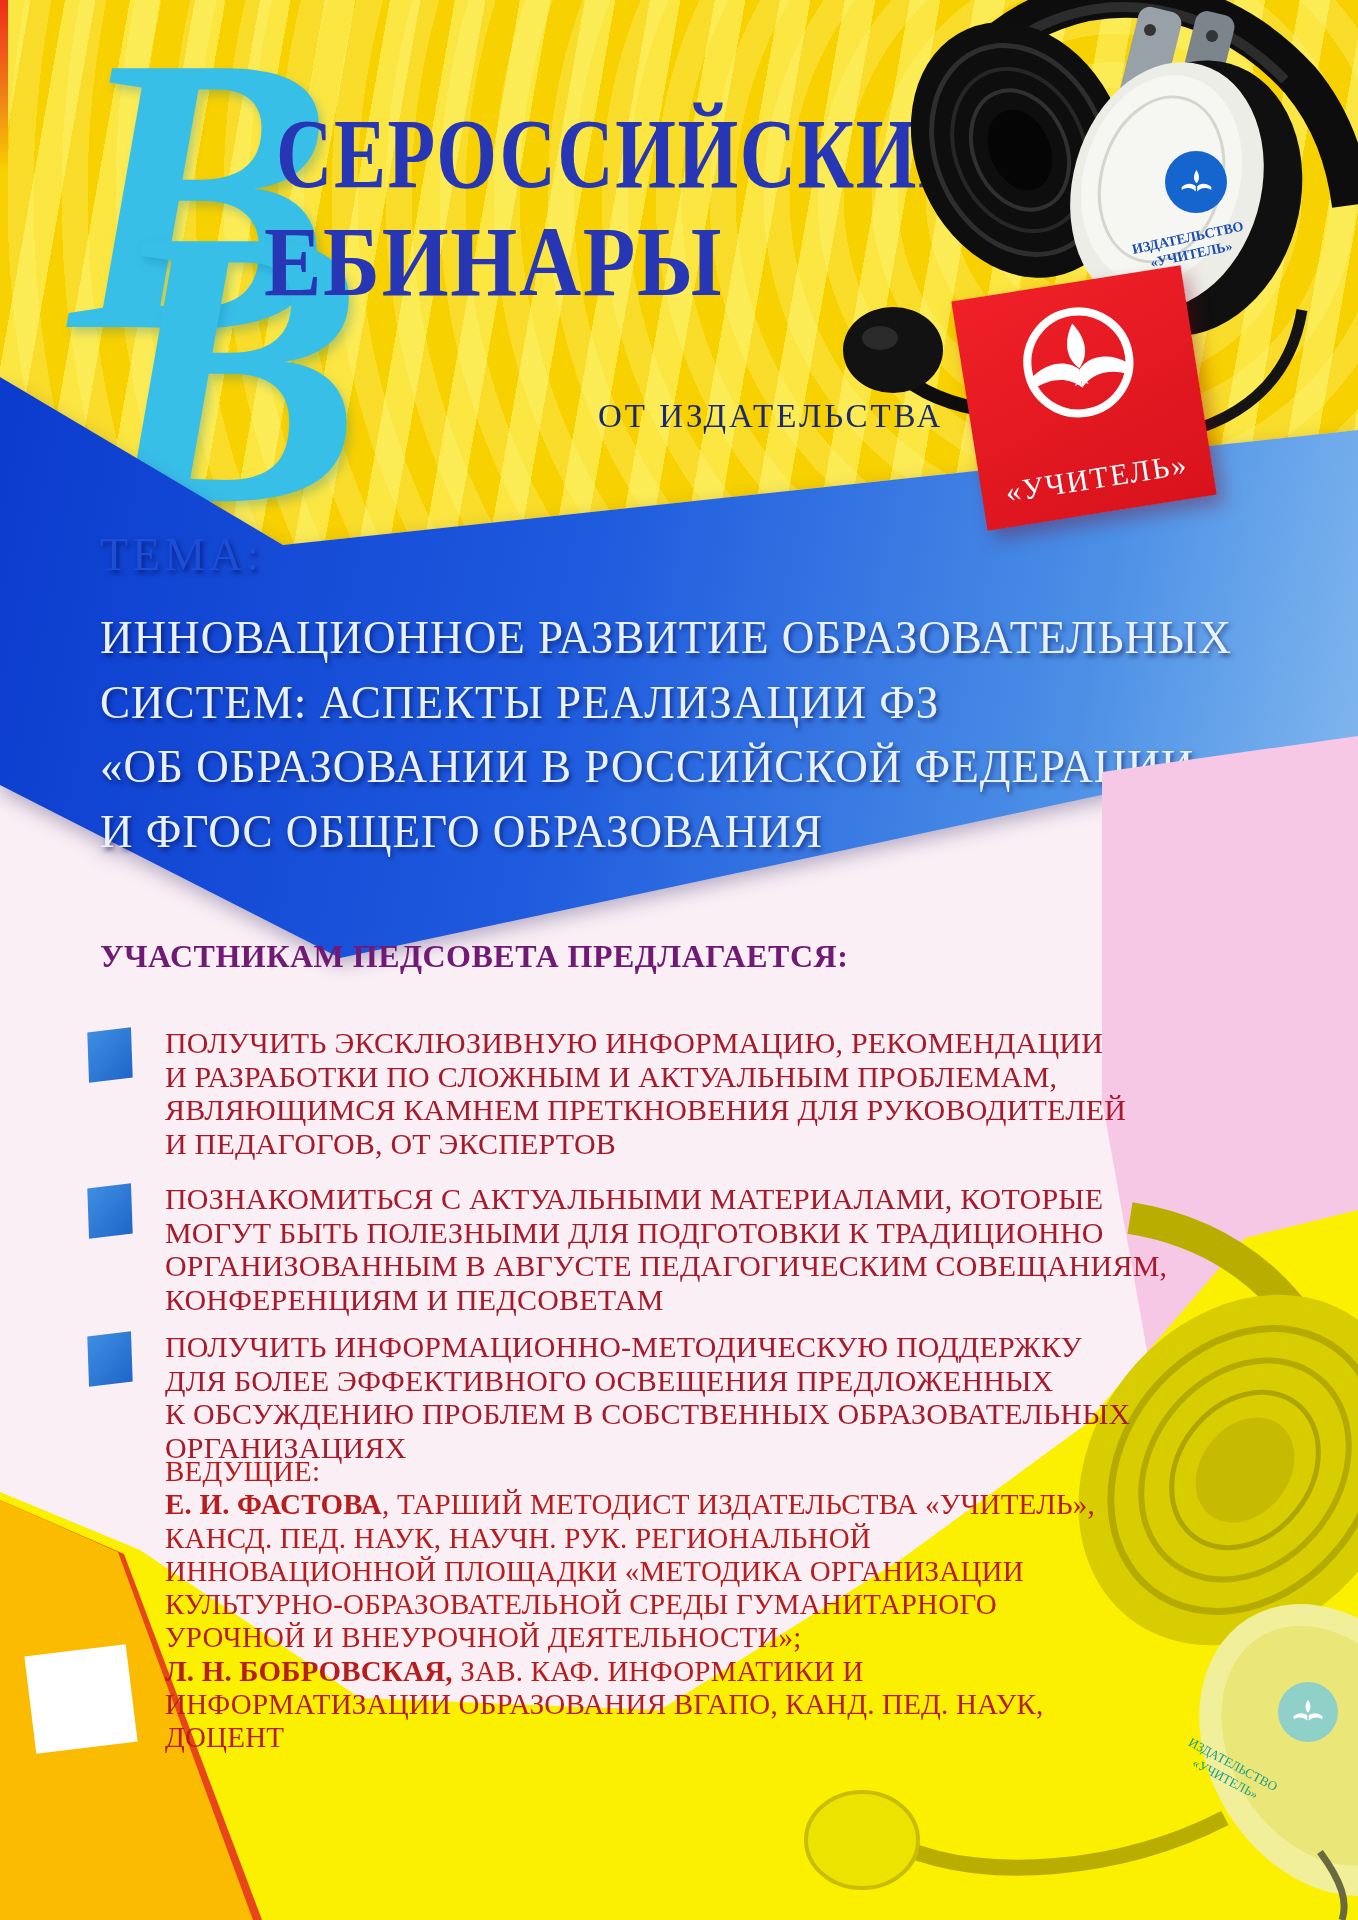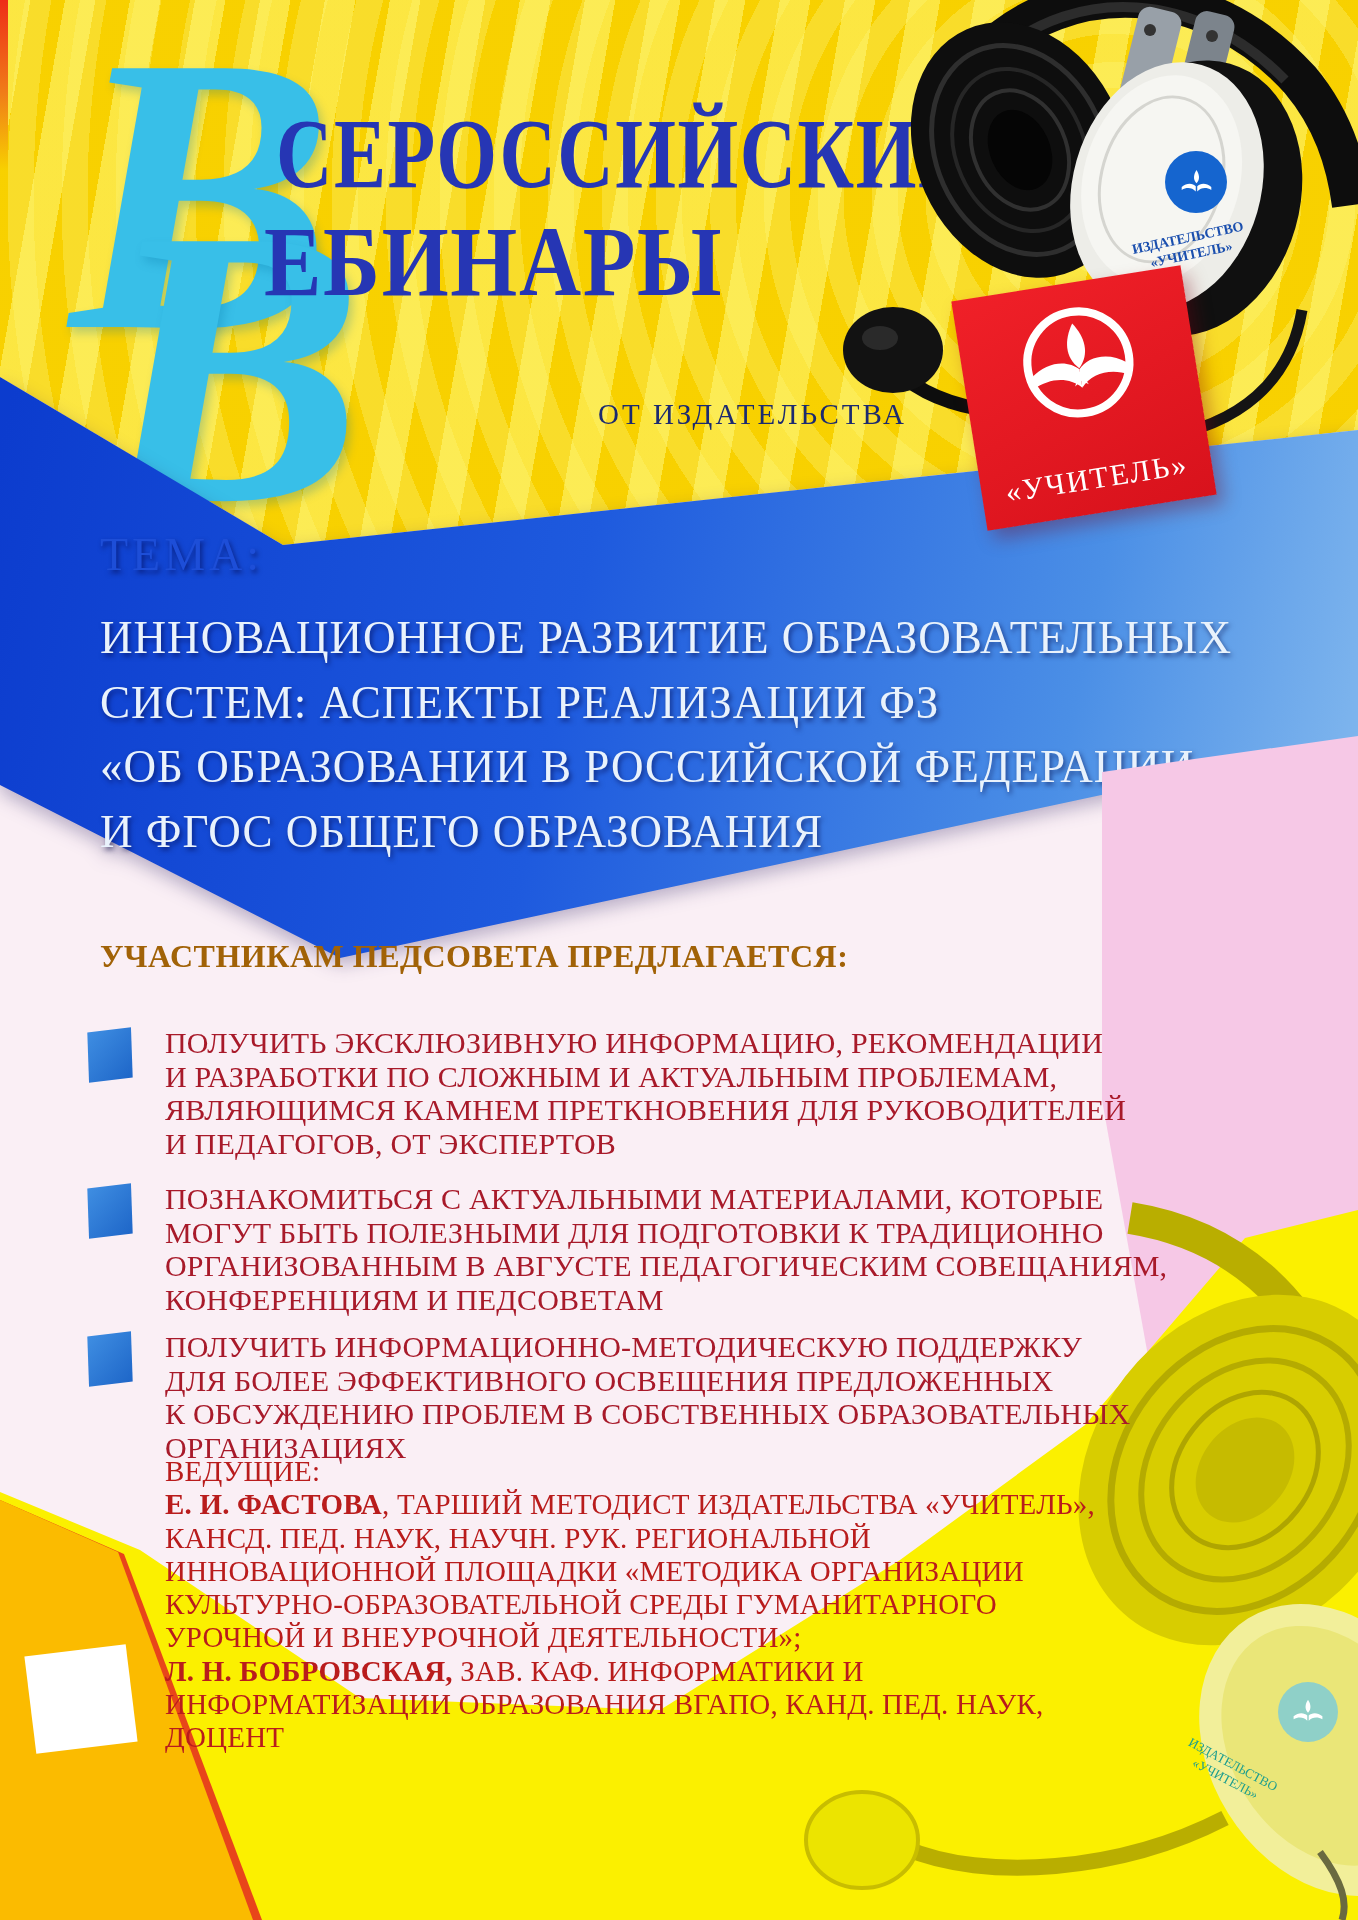--- a/index.html
+++ b/index.html
@@ -19,21 +19,21 @@
 
   
   .bigB{position:absolute;color:#38BFE8;font-style:italic;font-weight:bold;
         font-size:395px;line-height:.72;text-shadow:4px 6px 10px rgba(0,110,160,.25);}
   .bigB1{left:70px;top:52px;}
   .bigB2{left:100px;top:225px;}
   .heroword{position:absolute;color:#2636B4;font-weight:bold;font-size:100px;
             line-height:1;letter-spacing:2px;transform-origin:left top;white-space:nowrap;}
   .heroword1{left:276px;top:104px;transform:scaleX(.78);}
   .heroword2{left:264px;top:212px;transform:scaleX(.86);}
-  .from-label{position:absolute;left:598px;top:398px;font-size:29px;letter-spacing:3px;
+  .from-label{position:absolute;left:598px;top:398px;font-size:33px;letter-spacing:3px;
               color:#1B2A70;white-space:nowrap;}
 
   
   .banner-wrap{position:absolute;left:0;top:0;width:1358px;height:1100px;
                filter:drop-shadow(0 7px 9px rgba(30,20,90,.30));}
   .blue-banner{position:absolute;left:0;top:0;width:1358px;height:1000px;
     background:linear-gradient(102deg,#0C3CCE 6%,#1E5ADE 45%,#4B8FE6 78%,#82B8EE 98%);
     clip-path:polygon(0 377px,283px 545px,1358px 430px,1358px 740px,340px 958px,0 785px);}
   .topic{position:absolute;left:100px;top:528px;}
   .topic-label{font-size:46px;color:#1d4ed8;letter-spacing:4px;
@@ -56,21 +56,21 @@
   
   .red-badge{position:absolute;left:968px;top:282px;width:232px;height:232px;
     background:linear-gradient(160deg,#F02028,#D8121C);transform:rotate(-9deg);
     box-shadow:6px 10px 18px rgba(120,0,20,.35);}
   .badge-emblem{position:absolute;left:58px;top:22px;width:116px;height:116px;}
   .badge-label{position:absolute;left:0;bottom:18px;width:100%;text-align:center;
     color:#fff;font-size:30px;letter-spacing:2px;}
 
   
   .offer-heading{position:absolute;left:100px;top:938px;font-size:32px;font-weight:bold;
-    color:#a16207;letter-spacing:.5px;white-space:nowrap;}
+    color:#701a75;letter-spacing:.5px;white-space:nowrap;}
   .bullet{position:absolute;left:0;width:1358px;}
   .marker{position:absolute;left:88px;top:4px;width:44px;height:50px;
     background:linear-gradient(135deg,#3F8EE2,#1E66C8);transform:rotate(-7deg) skewX(-5deg);}
   .btext{margin-left:165px;font-size:30px;line-height:33.5px;color:#A81A2A;
     white-space:pre-line;letter-spacing:.2px;}
   .b1{top:1026px;} .b2{top:1182px;} .b3{top:1330px;}
 
   
   .leaders{position:absolute;left:165px;top:1455px;}
   .lline{font-size:29px;line-height:33.3px;color:#b91c1c;white-space:nowrap;letter-spacing:.2px;}

